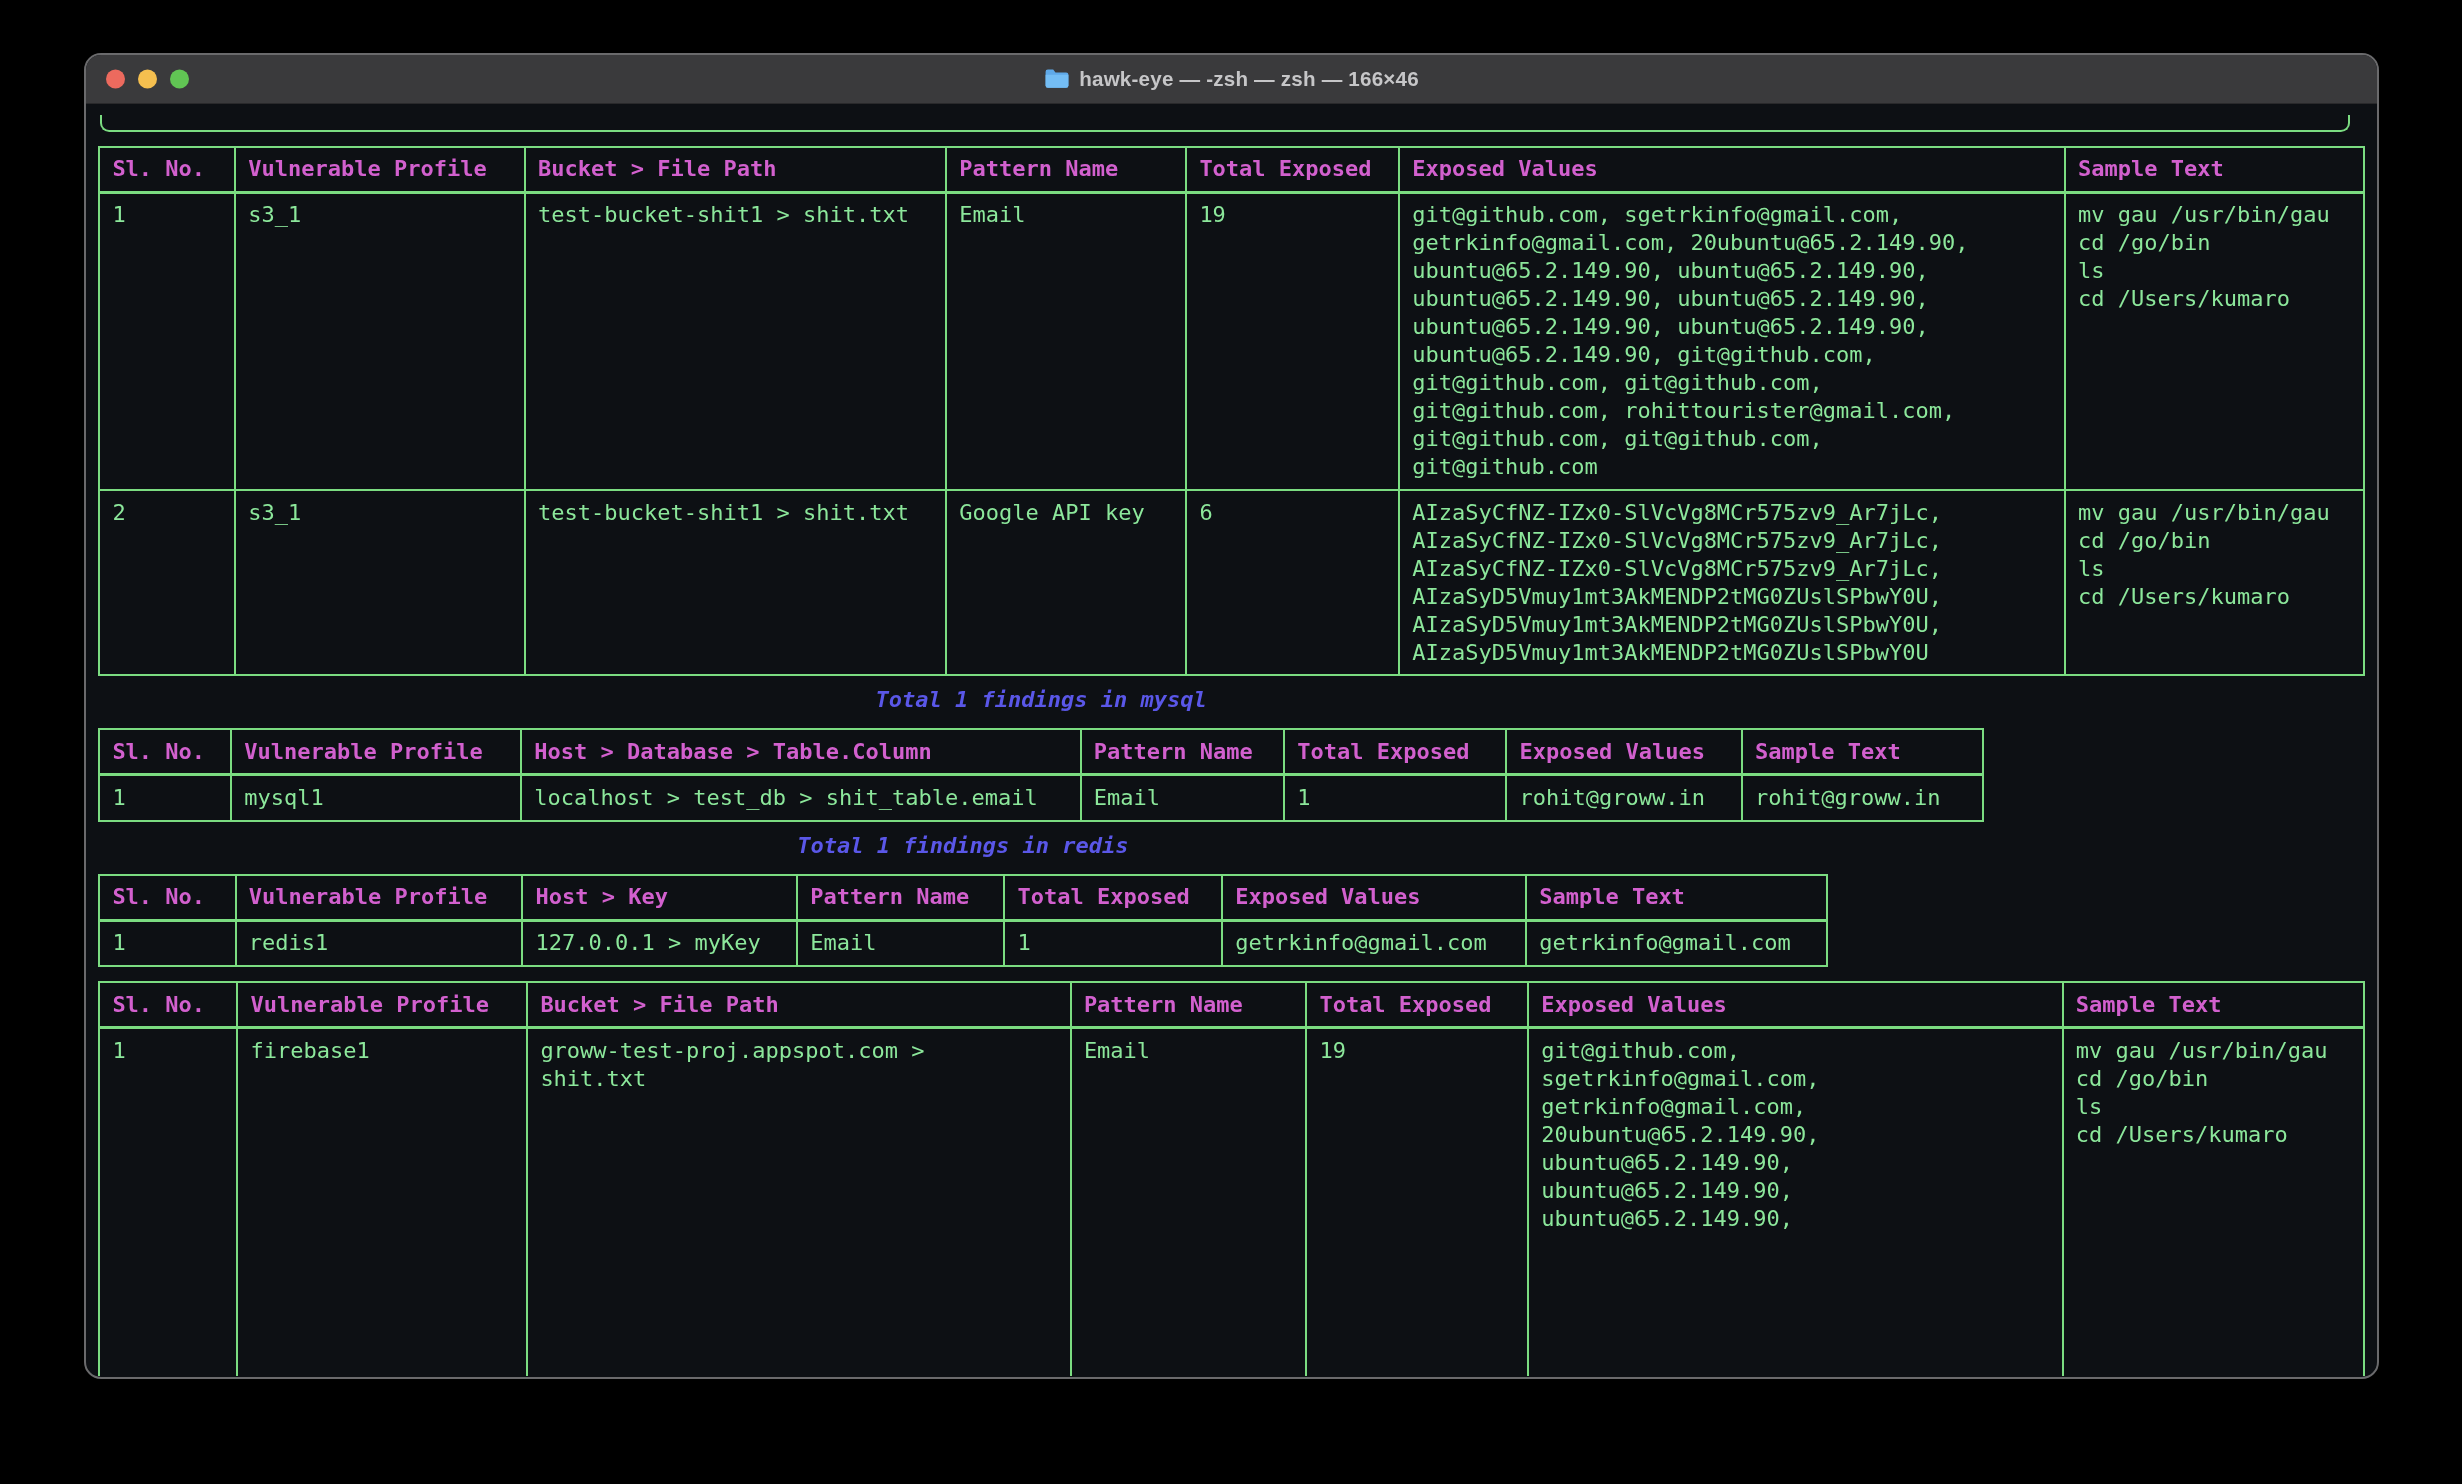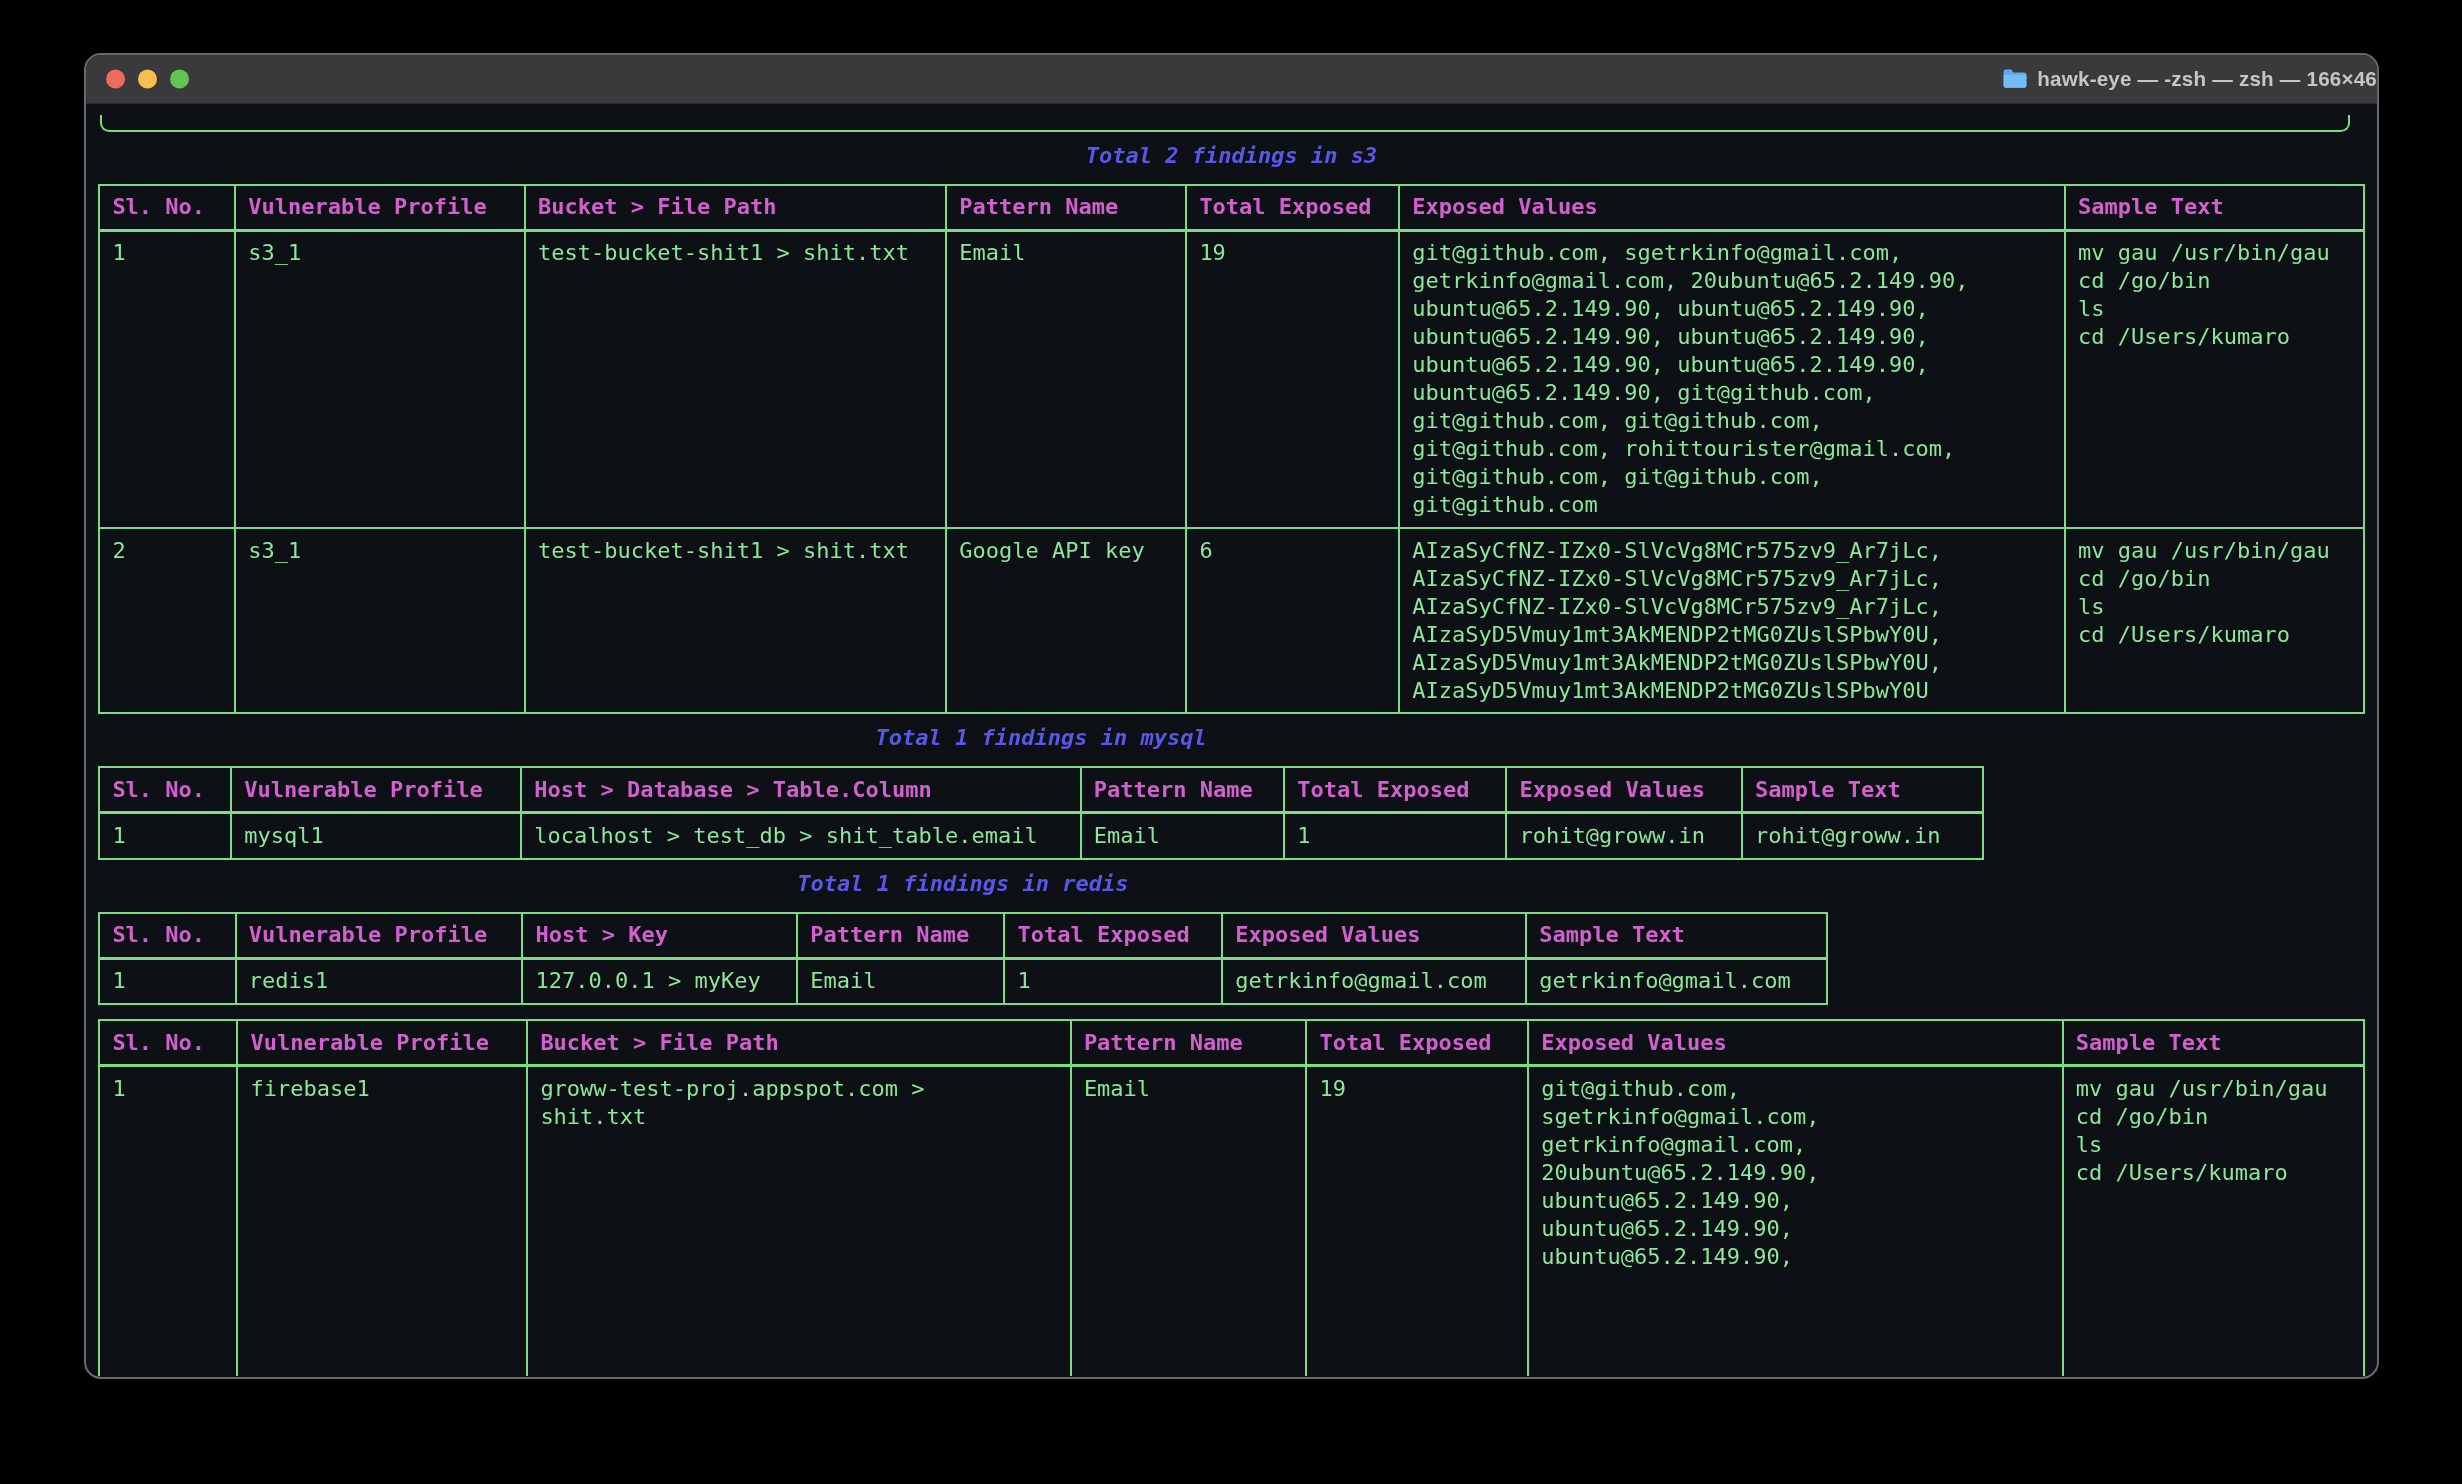--- a/index.html
+++ b/index.html
@@ -33,21 +33,21 @@
     background:var(--terminal-bg);
     border:2.3px solid var(--window-edge);
     border-radius:17px;
     overflow:hidden;
     box-shadow:0 30.5px 69px rgba(0,0,0,0.85);
   }
   .titlebar{
     height:49px;
     background:var(--titlebar-bg);
     border-bottom:0.8px solid #29292b;
-    display:flex;align-items:center;justify-content:flex-end;
+    display:flex;align-items:center;justify-content:center;
     position:relative;
     font-family:"Liberation Sans",sans-serif;
   }
   .traffic{
     position:absolute;left:20px;top:50%;transform:translateY(-50%);
     display:flex;gap:13px;
   }
   .tl{width:19px;height:19px;border-radius:50%;display:inline-block;}
   .tl.red{background:var(--traffic-red);}
   .tl.yellow{background:var(--traffic-yellow);}
@@ -123,21 +123,20 @@
           <path d="M2 9 L32 9 L32 23 Q32 26 29 26 L5 26 Q2 26 2 23 Z" fill="#74bdf4"></path>
         </svg>
         <span class="window-title">hawk-eye — -zsh — zsh — 166×46</span>
       </div>
     </div>
 
     <div class="terminal">
       <div class="scroll-cut"></div>
 
       <div class="section" style="width: 100%;">
-        <div class="section-title">Total 2 findings in s3</div>
         <table class="findings">
             <colgroup>
               <col style="width: 6%;">
               <col style="width: 12.8%;">
               <col style="width: 18.6%;">
               <col style="width: 10.6%;">
               <col style="width: 9.4%;">
               <col style="width: 29.4%;">
               <col style="width: 13.2%;">
             </colgroup>

